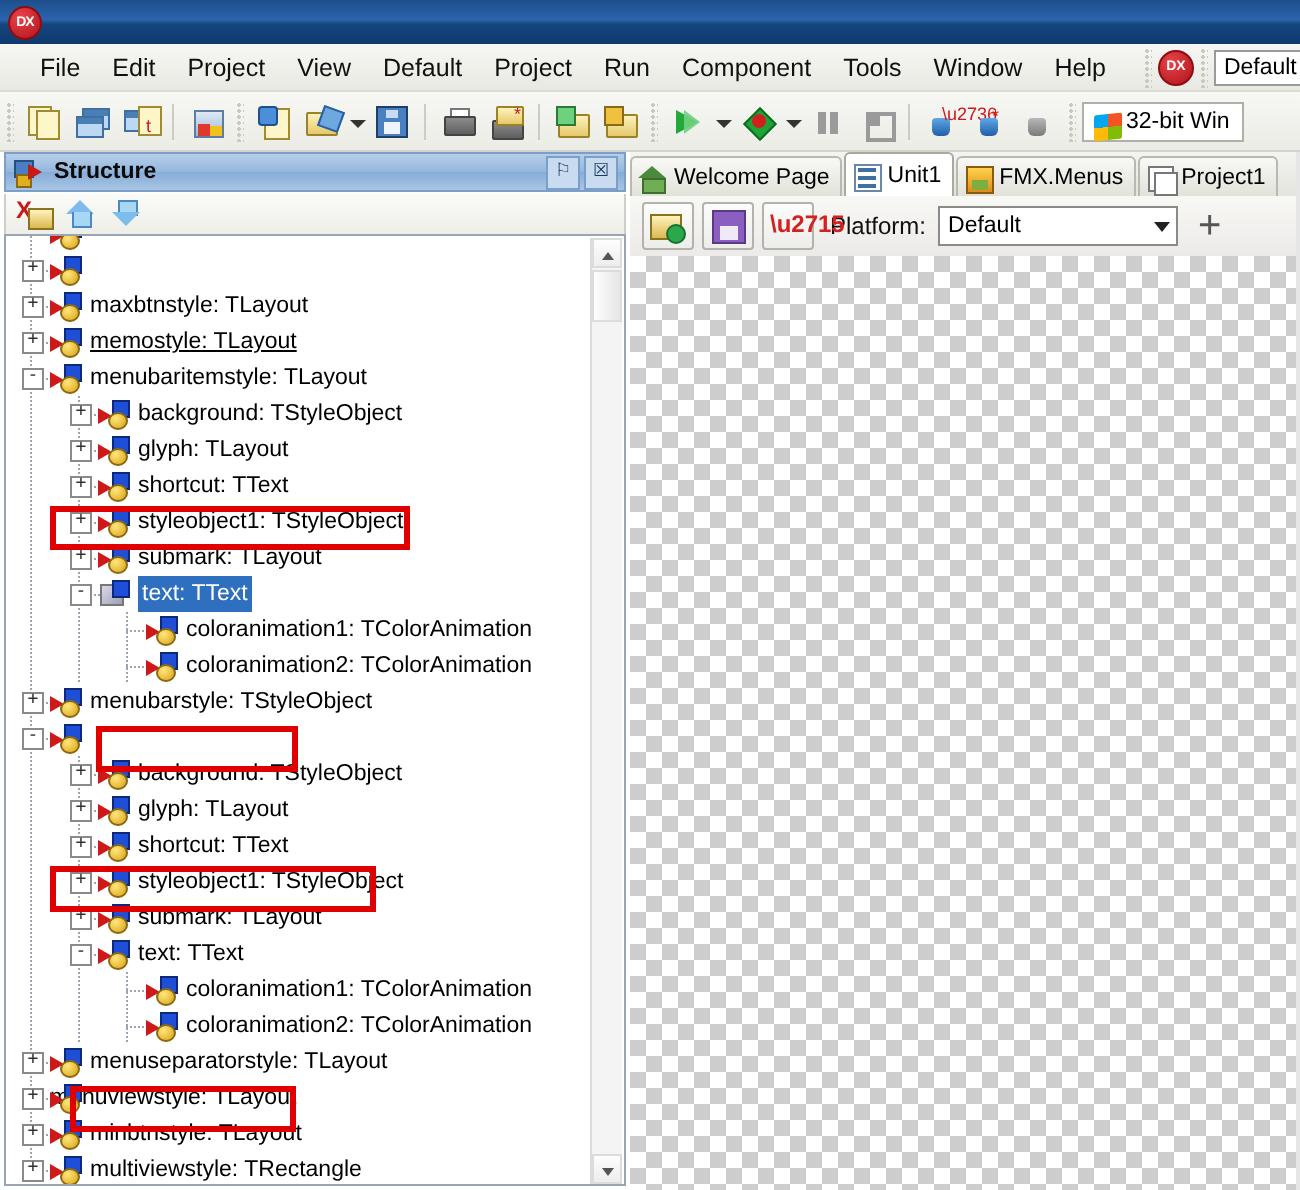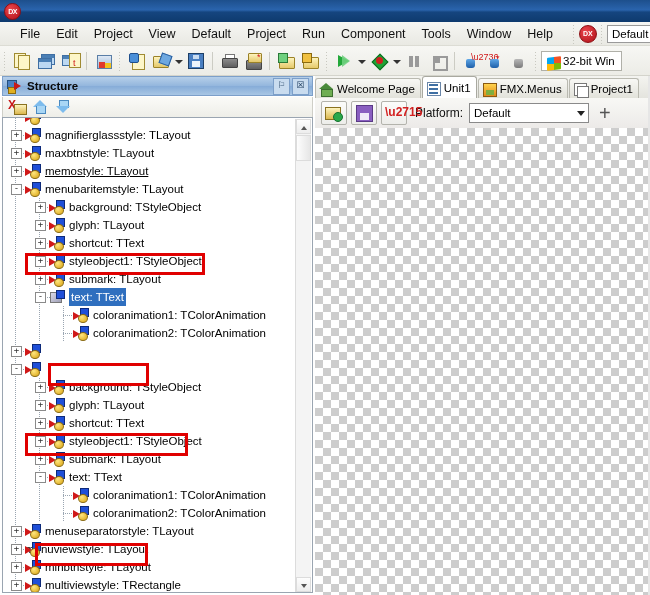--- a/index.html
+++ b/index.html
@@ -389,21 +389,21 @@
         <div class="rows" id="tree-rows">
             <div class="row" style="overflow: hidden;"><div class="vline" style="left: 12px;"></div><div class="nodeicon" style="left: 22px;">
                 <span class="ni-red"></span>
                 <span class="ni-blue"></span>
                 <span class="ni-yellow"></span>
               </div><span class="lbl" style="margin-left: 42px;"></span></div>
             <div class="row"><div class="vline" style="left: 12px;"></div><div class="hline" style="left: 12px; width: 14px;"></div><div class="expander" style="left: 8px;">+</div><div class="nodeicon" style="left: 22px;">
                 <span class="ni-red"></span>
                 <span class="ni-blue"></span>
                 <span class="ni-yellow"></span>
-              </div><span class="lbl" style="margin-left: 42px;">magnifierglassstyle: TLayout</span></div>
+              </div></div>
             <div class="row"><div class="vline" style="left: 12px;"></div><div class="hline" style="left: 12px; width: 14px;"></div><div class="expander" style="left: 8px;">+</div><div class="nodeicon" style="left: 22px;">
                 <span class="ni-red"></span>
                 <span class="ni-blue"></span>
                 <span class="ni-yellow"></span>
               </div><span class="lbl" style="margin-left: 42px;">maxbtnstyle: TLayout</span></div>
             <div class="row"><div class="vline" style="left: 12px;"></div><div class="hline" style="left: 12px; width: 14px;"></div><div class="expander" style="left: 8px;">+</div><div class="nodeicon" style="left: 22px;">
                 <span class="ni-red"></span>
                 <span class="ni-blue"></span>
                 <span class="ni-yellow"></span>
               </div><span class="lbl" style="margin-left: 42px; text-decoration: underline;">memostyle: TLayout</span></div>
@@ -448,21 +448,21 @@
               </div><span class="lbl" style="margin-left: 90px;">coloranimation1: TColorAnimation</span></div>
             <div class="row"><div class="vline" style="left: 12px;"></div><div class="vline" style="left: 36px;"></div><div class="vline" style="left: 60px;"></div><div class="hline" style="left: 60px; width: 14px;"></div><div class="nodeicon" style="left: 70px;">
                 <span class="ni-red"></span>
                 <span class="ni-blue"></span>
                 <span class="ni-yellow"></span>
               </div><span class="lbl" style="margin-left: 90px;">coloranimation2: TColorAnimation</span></div>
             <div class="row"><div class="vline" style="left: 12px;"></div><div class="hline" style="left: 12px; width: 14px;"></div><div class="expander" style="left: 8px;">+</div><div class="nodeicon" style="left: 22px;">
                 <span class="ni-red"></span>
                 <span class="ni-blue"></span>
                 <span class="ni-yellow"></span>
-              </div></div>
+              </div><span class="lbl" style="margin-left: 42px;">menubarstyle: TStyleObject</span></div>
             <div class="row"><div class="vline" style="left: 12px;"></div><div class="hline" style="left: 12px; width: 14px;"></div><div class="expander" style="left: 8px;">-</div><div class="nodeicon" style="left: 22px;">
                 <span class="ni-red"></span>
                 <span class="ni-blue"></span>
                 <span class="ni-yellow"></span>
               </div></div>
             <div class="row"><div class="vline" style="left: 12px;"></div><div class="vline" style="left: 36px;"></div><div class="hline" style="left: 36px; width: 14px;"></div><div class="expander" style="left: 32px;">+</div><div class="nodeicon" style="left: 46px;">
                 <span class="ni-red"></span>
                 <span class="ni-blue"></span>
                 <span class="ni-yellow"></span>
               </div><span class="lbl" style="margin-left: 66px;">background: TStyleObject</span></div>

